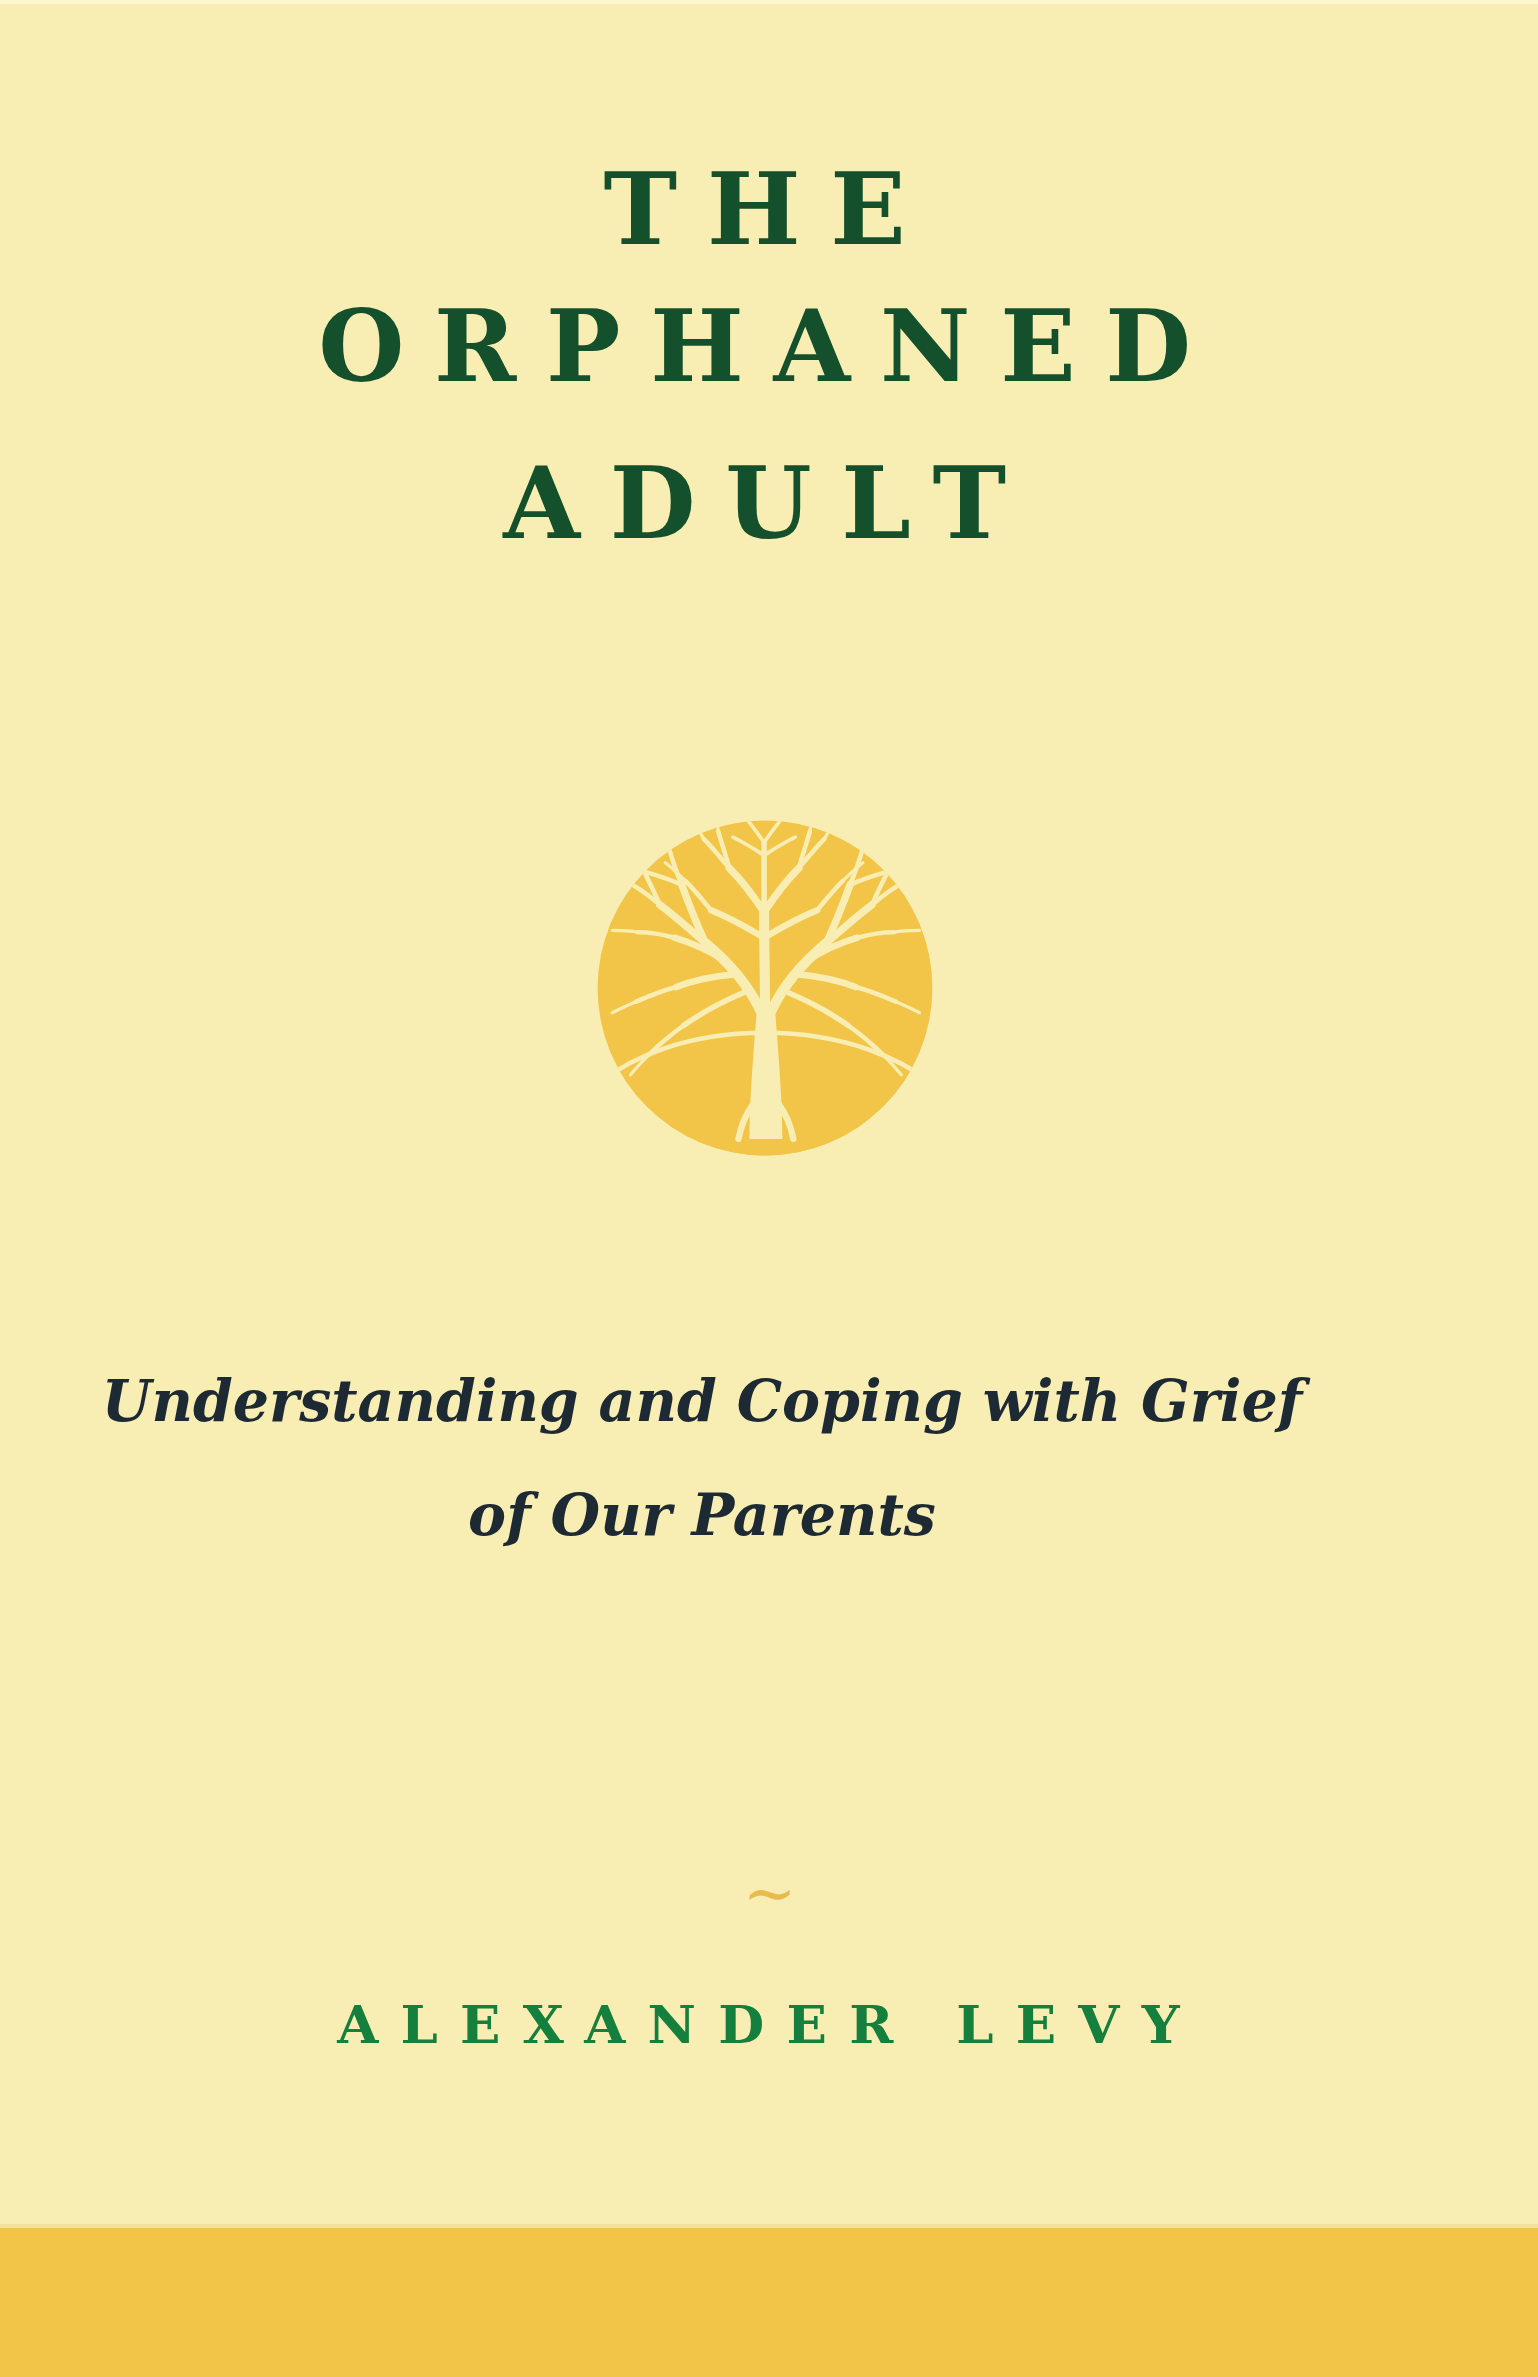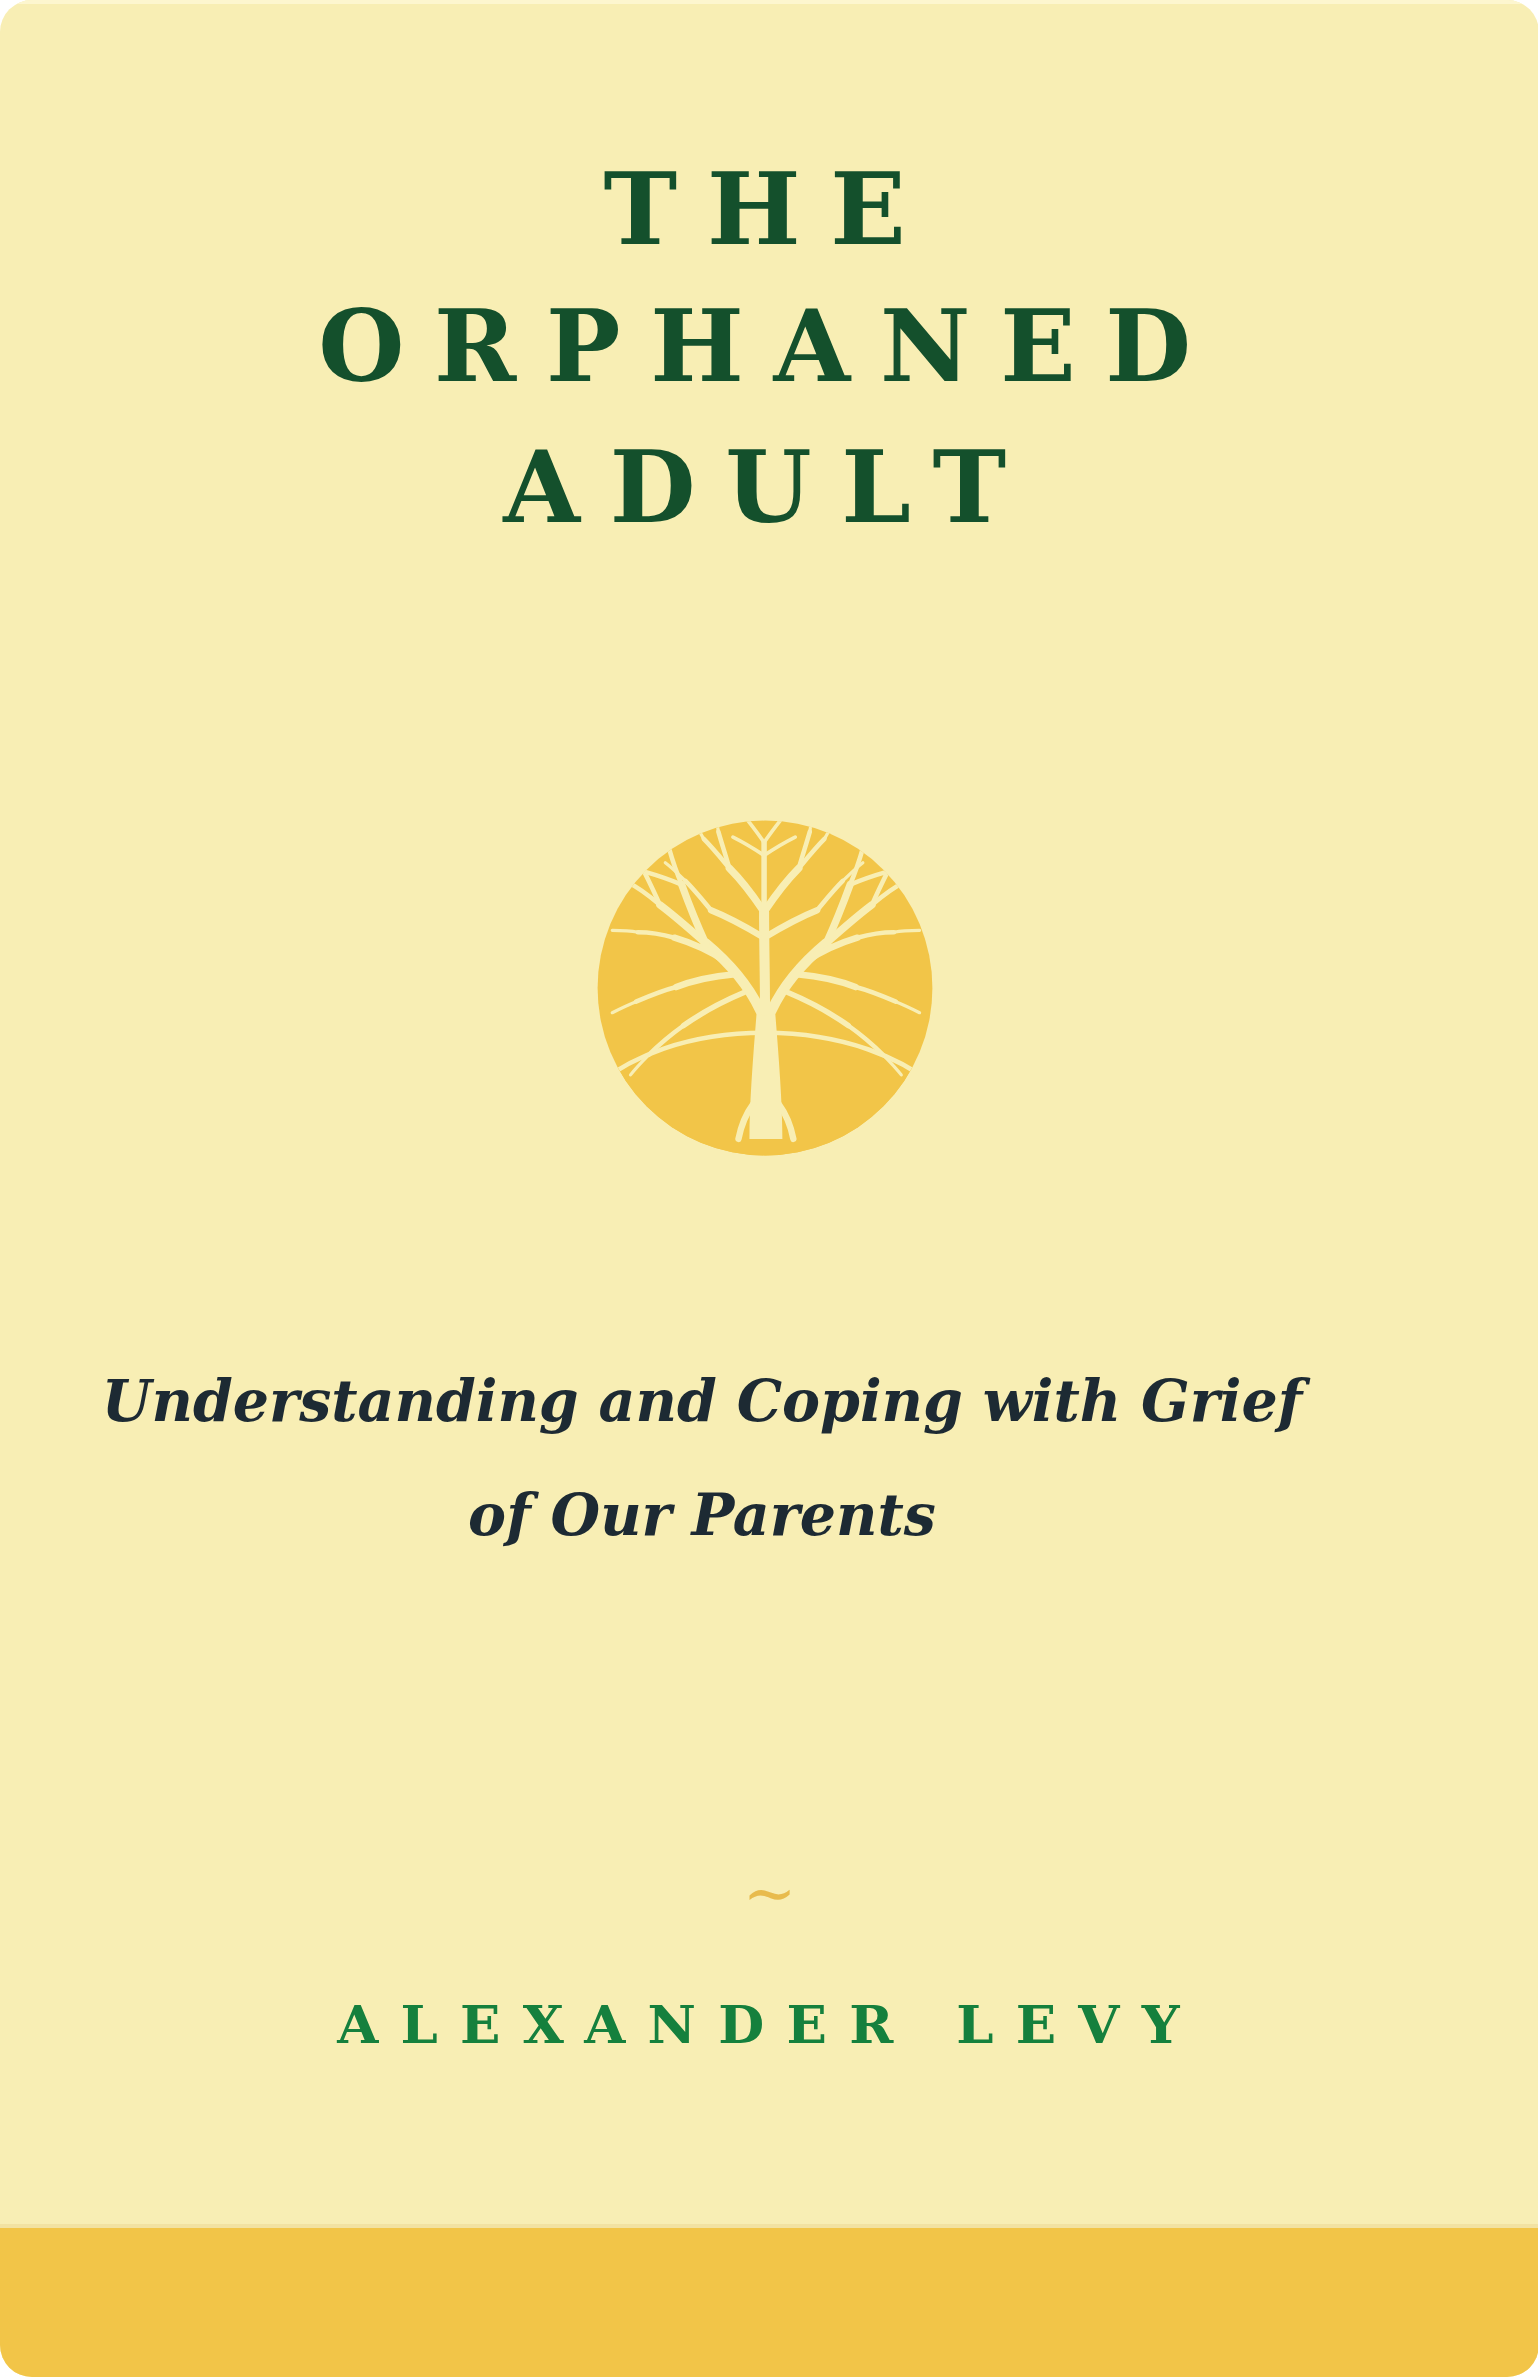--- a/index.html
+++ b/index.html
@@ -13,21 +13,20 @@
     overflow: hidden;
     font-family: "Liberation Sans", sans-serif;
   }
 
   .cover {
     position: relative;
     width: 1539px;
     height: 2377px;
     background: #f8eeb4;
     overflow: hidden;
-    border-radius: 32px;
   }
 
   
   .edge-top {
     position: absolute;
     left: 0; top: 0;
     width: 1539px; height: 3.7px;
     background: #fdf6cf;
   }
 
@@ -40,21 +39,21 @@
   }
   .title-line {
     font-family: "DejaVu Serif", serif;
     font-weight: bold;
     color: #14502c;
     letter-spacing: 0.30em;
     line-height: 1.0;
     white-space: nowrap;
   }
   .title-line.l1 { font-size: 99px; margin-bottom: 38px; }
-  .title-line.l2 { font-size: 99px; margin-bottom: 42px; }
+  .title-line.l2 { font-size: 99px; margin-bottom: 58px; }
   .title-line.l3 { font-size: 99px; }
 
   
   .medallion {
     position: absolute;
     left: 486px;
     top: 709px;
     width: 558px;
     height: 558px;
   }

